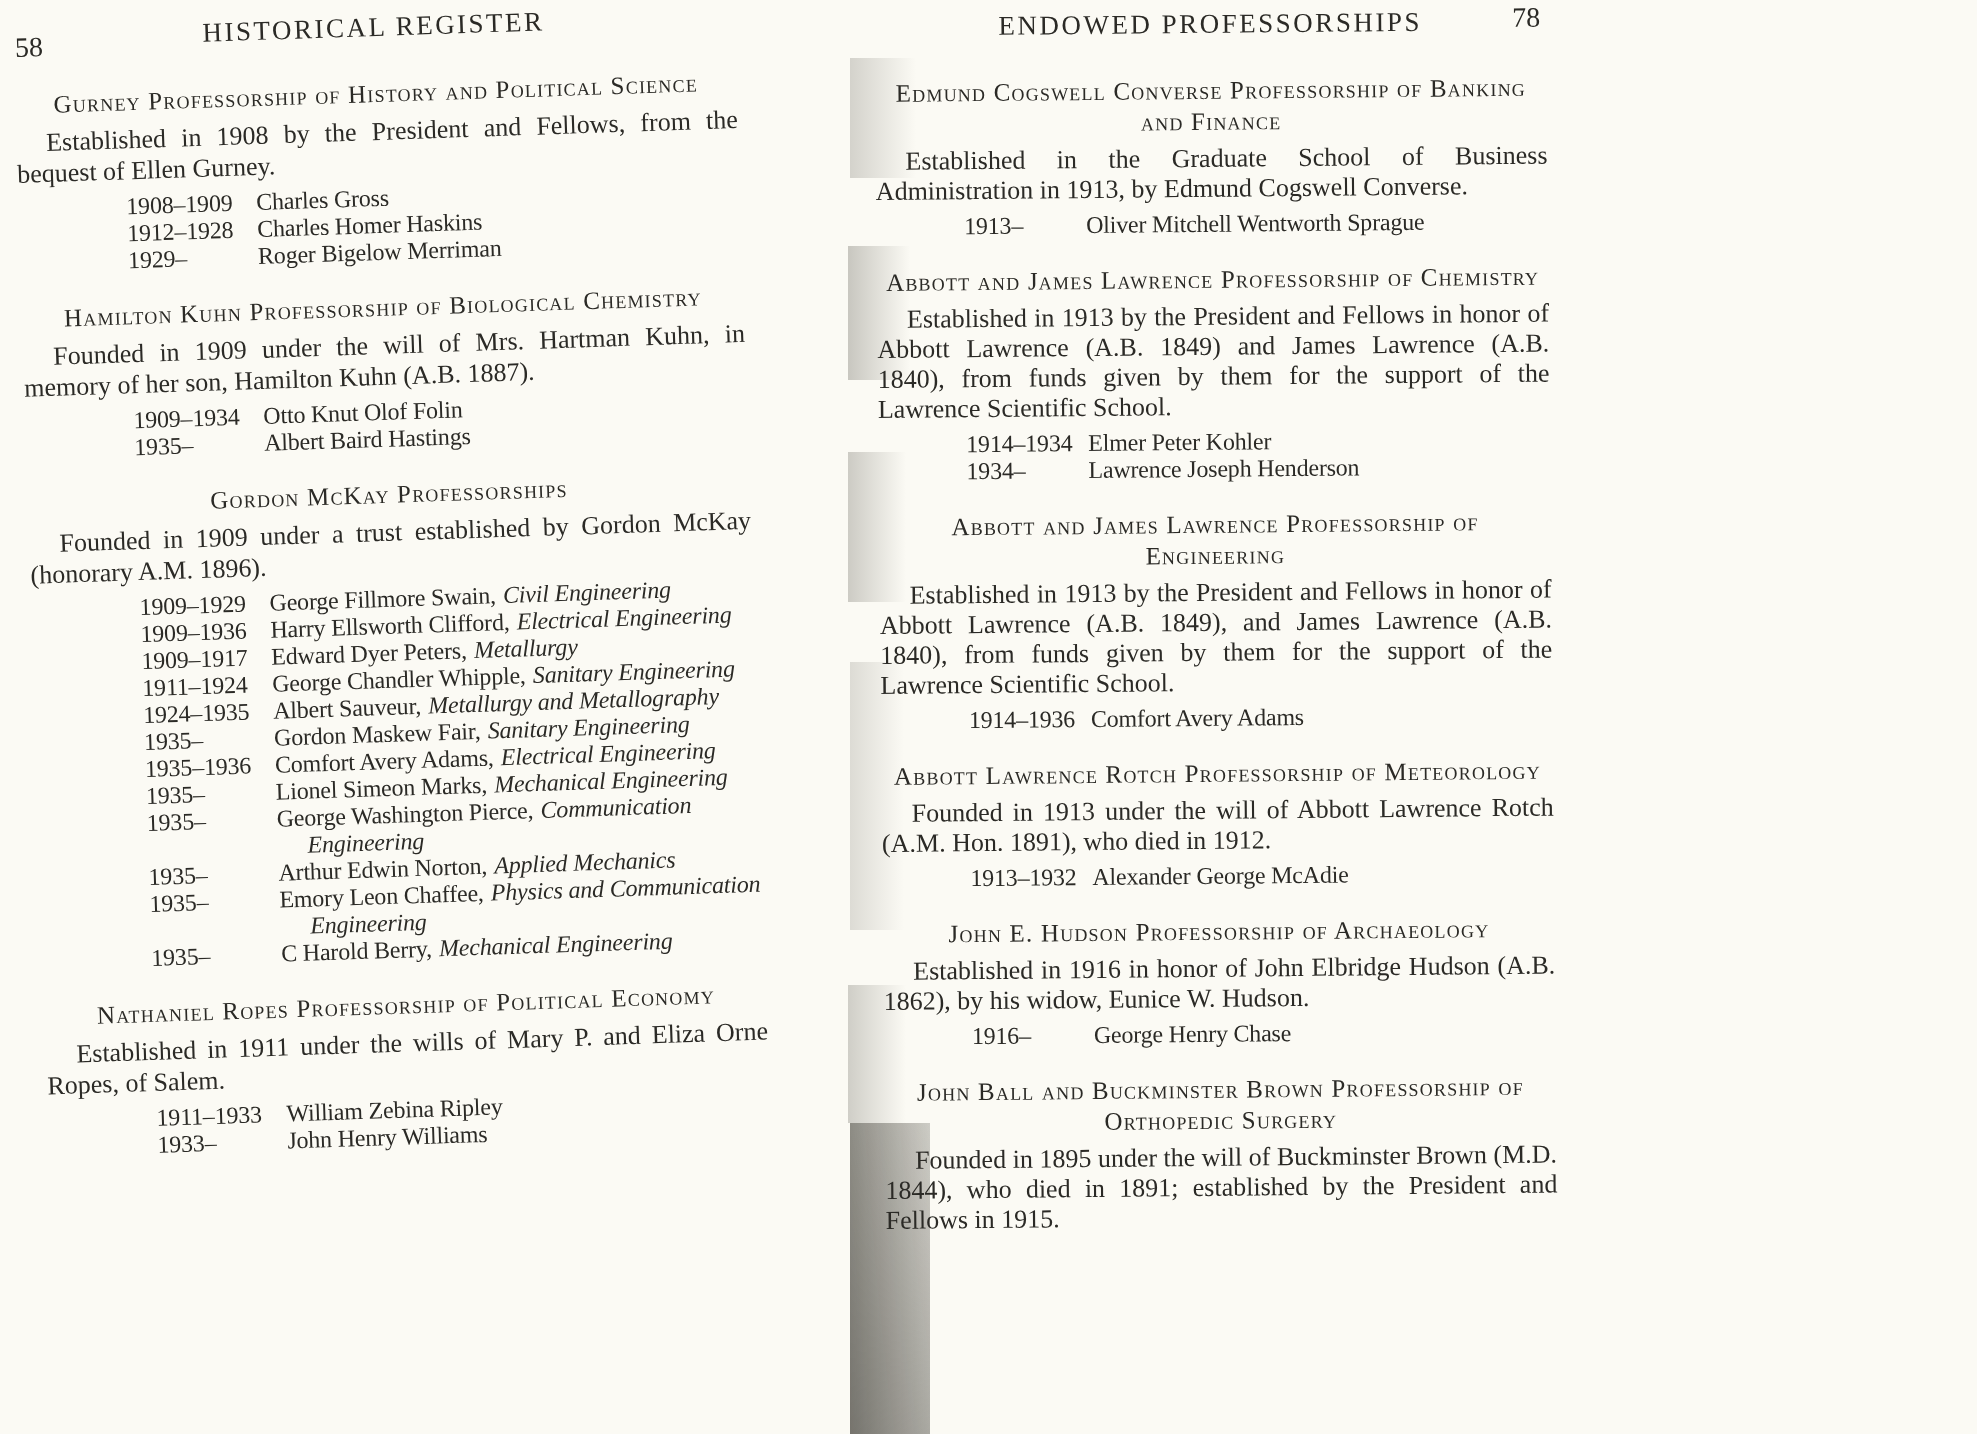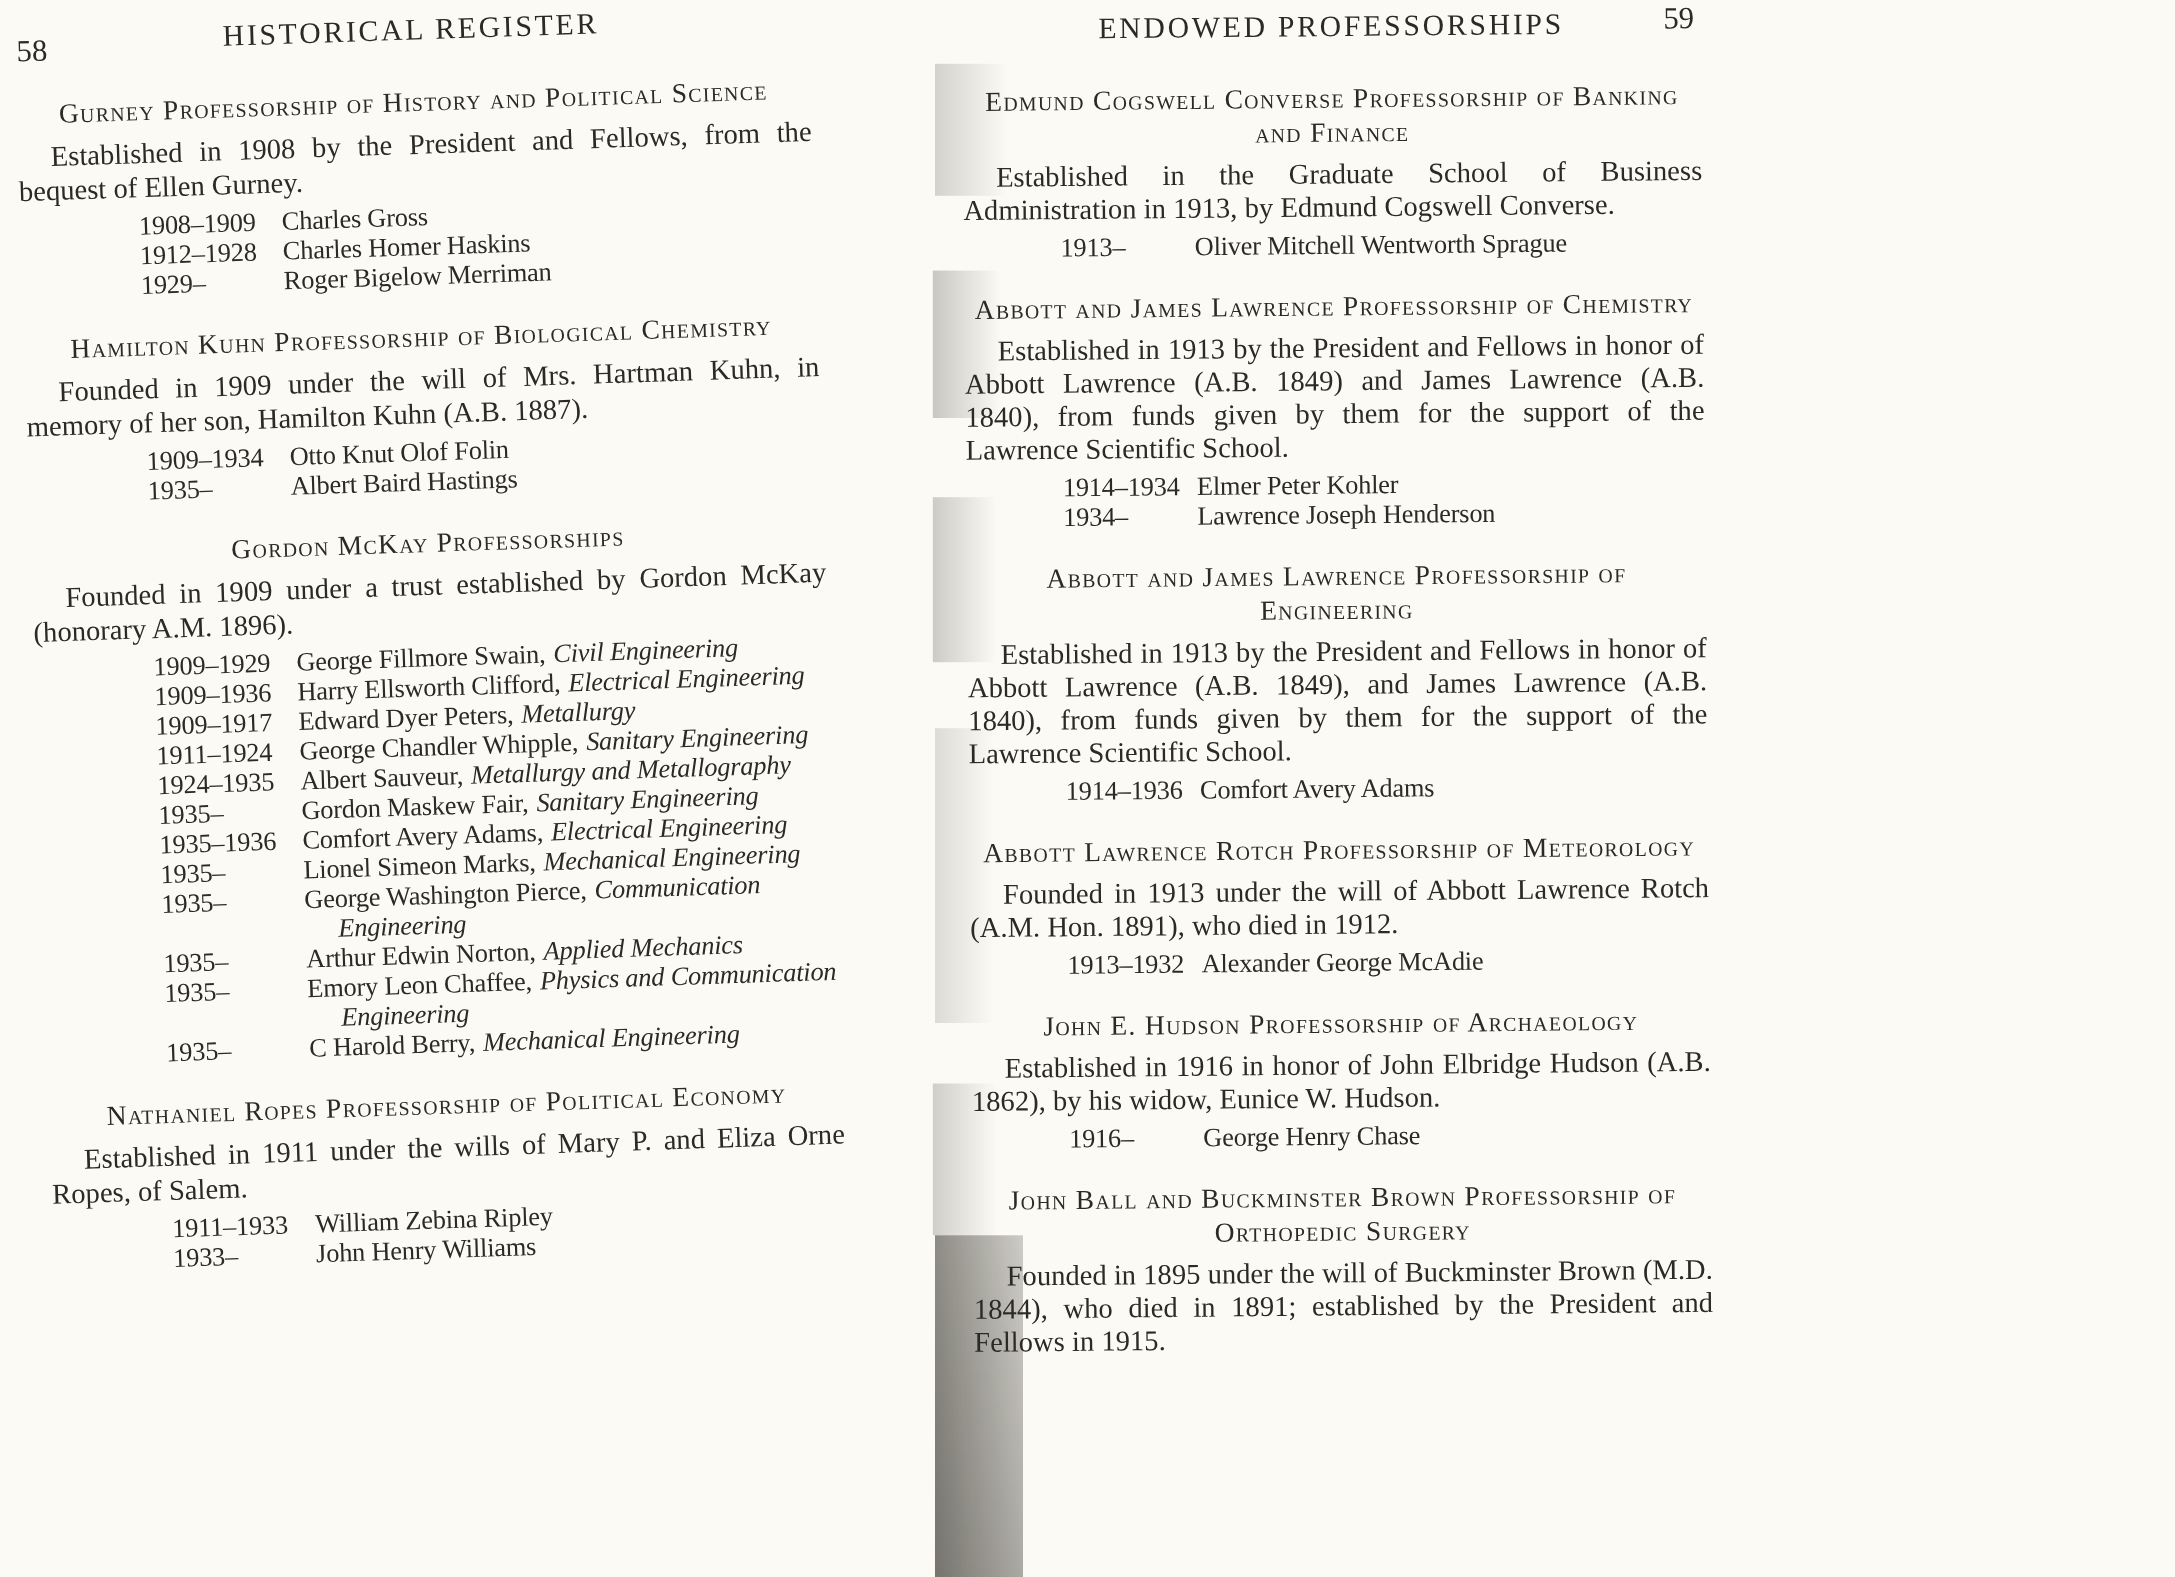--- a/index.html
+++ b/index.html
@@ -175,21 +175,21 @@
           <span class="years">1933–</span>
           <span class="name"><span>John Henry Williams</span></span>
         </div>
     </div>
   </section>
 </div>
 
 <div class="page" id="right-page">
   <div class="page-head">
     <span class="running-title">ENDOWED PROFESSORSHIPS</span>
-    <span class="page-num">59</span>
+    <span class="page-num">78</span>
   </div>
 
   <section class="entry">
     <h3 class="entry-heading">Edmund Cogswell Converse Professorship of Banking and Finance</h3>
     <p class="entry-body">Established in the Graduate School of Business Administration in 1913, by Edmund Cogswell Converse.</p>
     <div class="holders">
       <div class="holder-row">
           <span class="years">1913–</span>
           <span class="name"><span>Oliver Mitchell Wentworth Sprague</span></span>
         </div>

